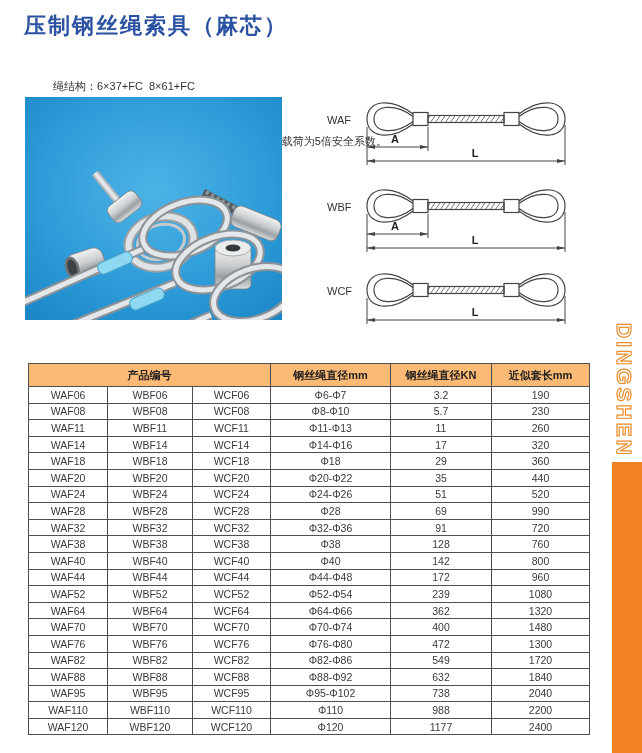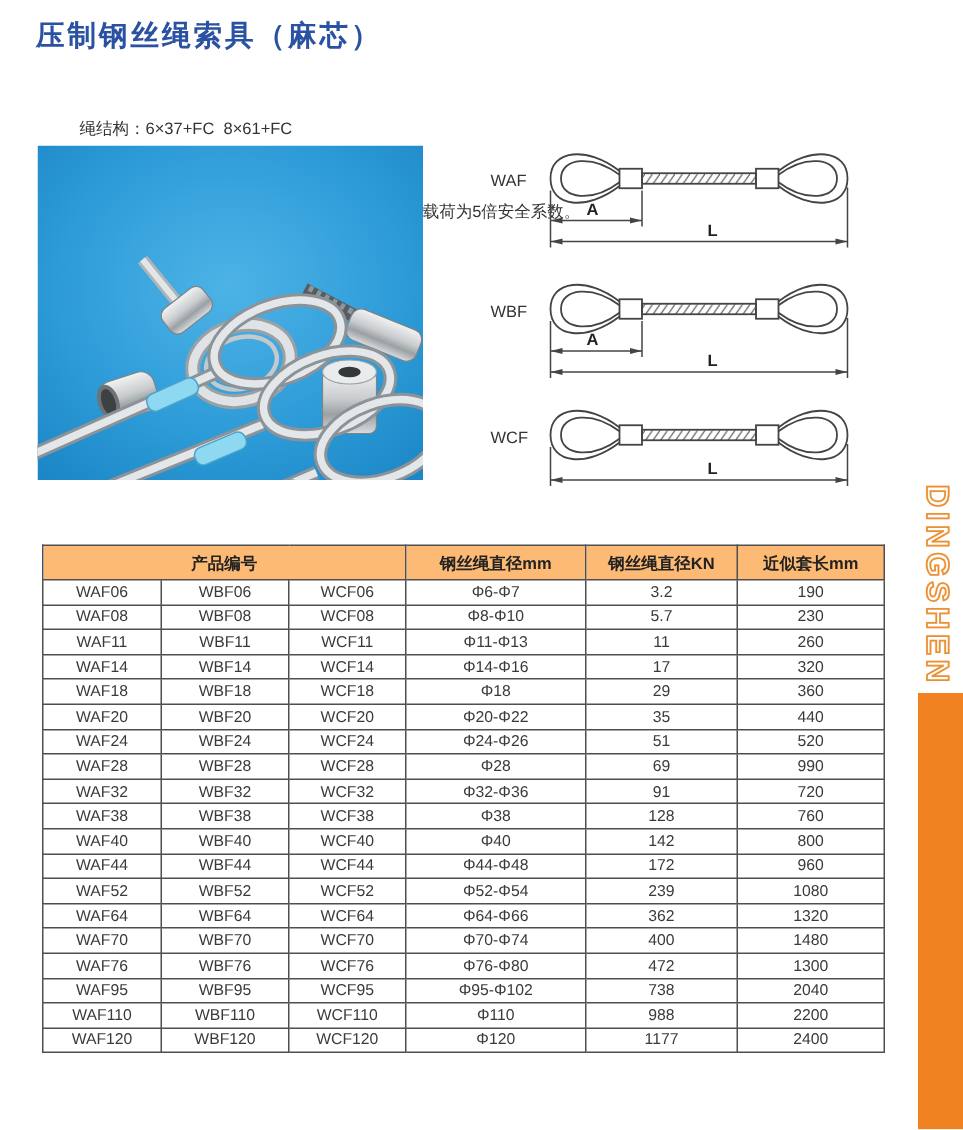--- a/index.html
+++ b/index.html
@@ -2,21 +2,21 @@
 <html><head>
 <meta charset="utf-8">
 <style>
   html,body{margin:0;padding:0;background:#ffffff;}
   .page{
     position:relative;width:642px;height:753px;background:#ffffff;overflow:hidden;
     font-family:"Liberation Sans","DejaVu Sans",sans-serif;
   }
   .title{
     position:absolute;left:24px;top:11px;margin:0;
-    font-size:19px;font-weight:bold;color:#2b52a2;letter-spacing:2px;
+    font-size:22px;font-weight:bold;color:#2b52a2;letter-spacing:2px;
   }
   .spec{position:absolute;left:25px;top:44px;font-size:11px;color:#333;line-height:17px;white-space:pre-wrap;padding-left:28px;}
   .spec sup{font-size:8px;}
   .photo{position:absolute;left:25px;top:97px;width:257px;height:223px;}
   .photo svg{display:block;}
   .diagrams{position:absolute;left:325px;top:0;width:272px;height:350px;}
   .diagram{position:absolute;left:0;width:272px;height:80px;}
   .diagram svg{display:block;}
   .brand-text{
     position:absolute;left:607px;top:323px;height:142px;width:34px;
@@ -359,20 +359,36 @@
         </tr>
         <tr>
           <td>WAF76</td>
           <td>WBF76</td>
           <td>WCF76</td>
           <td>Φ76-Φ80</td>
           <td>472</td>
           <td>1300</td>
         </tr>
         <tr>
+          <td>WAF82</td>
+          <td>WBF82</td>
+          <td>WCF82</td>
+          <td>Φ82-Φ86</td>
+          <td>549</td>
+          <td>1720</td>
+        </tr>
+        <tr>
+          <td>WAF88</td>
+          <td>WBF88</td>
+          <td>WCF88</td>
+          <td>Φ88-Φ92</td>
+          <td>632</td>
+          <td>1840</td>
+        </tr>
+        <tr>
           <td>WAF95</td>
           <td>WBF95</td>
           <td>WCF95</td>
           <td>Φ95-Φ102</td>
           <td>738</td>
           <td>2040</td>
         </tr>
         <tr>
           <td>WAF110</td>
           <td>WBF110</td>

